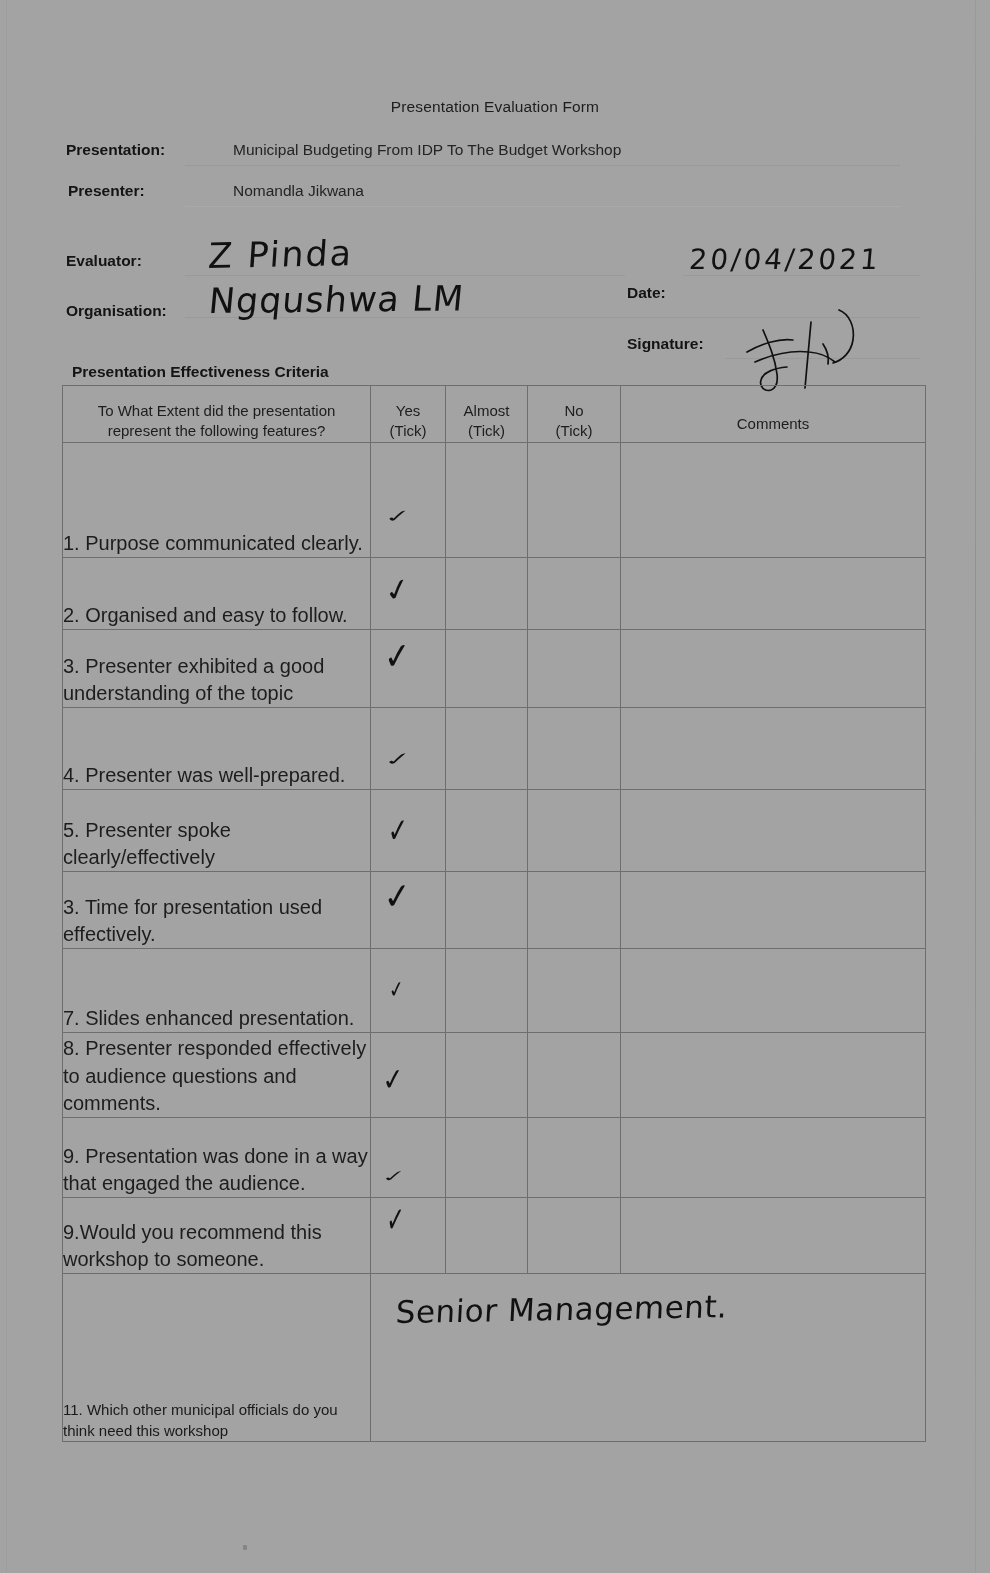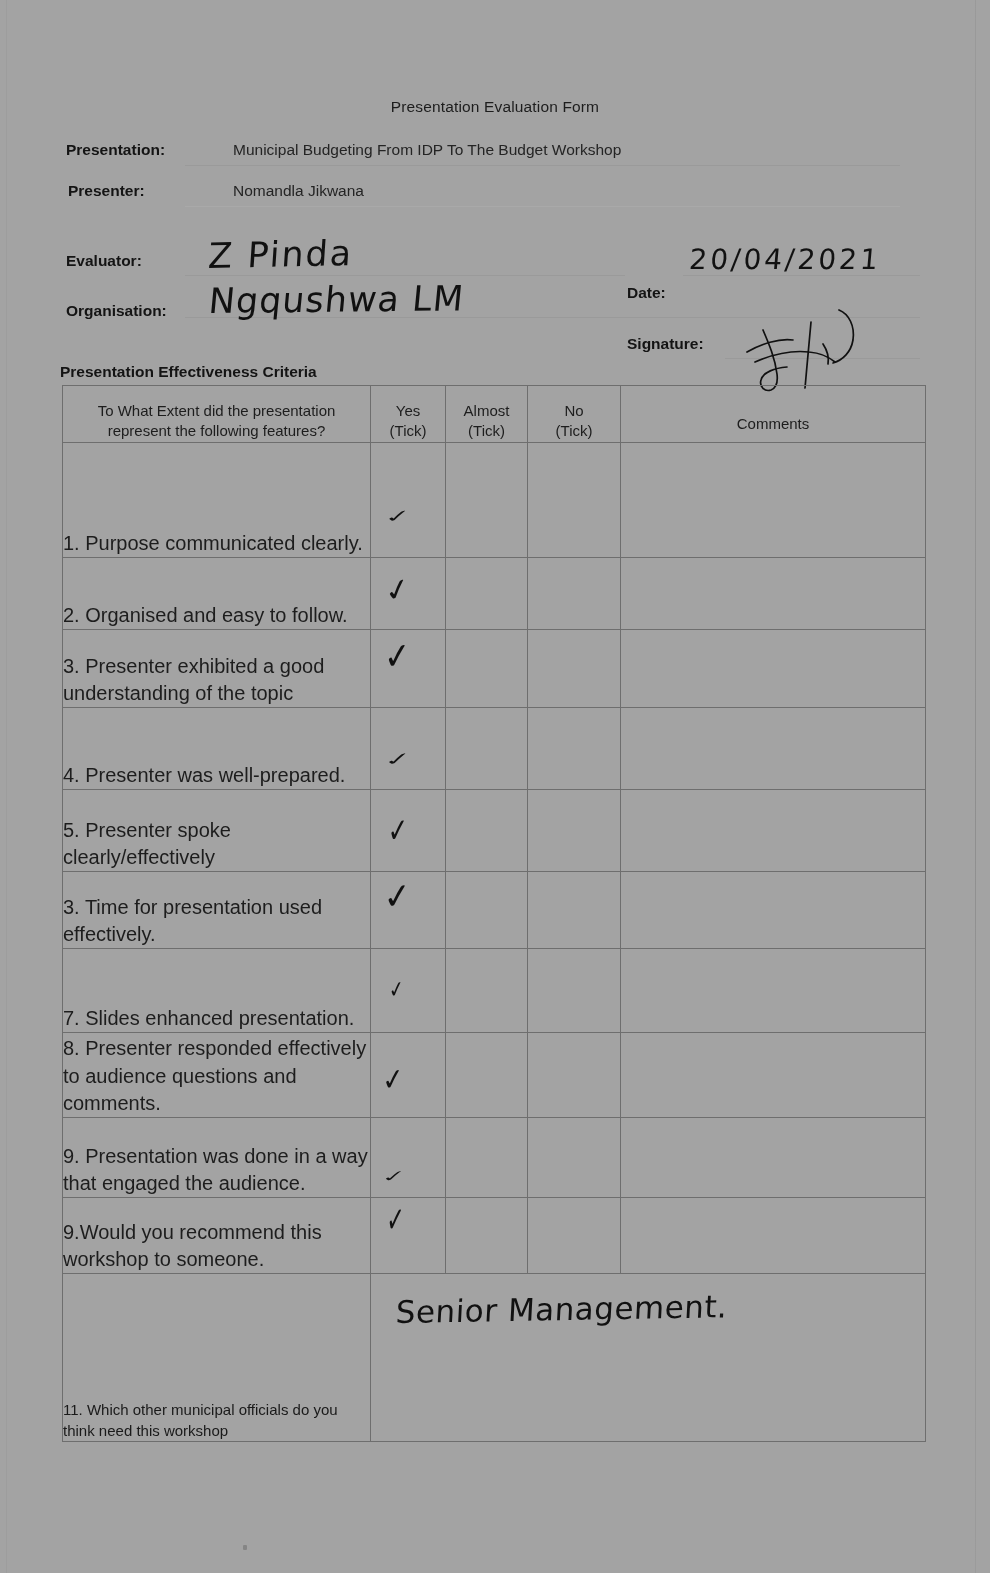--- a/index.html
+++ b/index.html
@@ -117,21 +117,21 @@
     position: absolute;
     left: 735px;
     top: 300px;
     width: 130px;
     height: 95px;
   }
 
   
   .section-heading {
     position: absolute;
-    left: 60px;
+    left: 72px;
     top: 363px;
     font-size: 15.5px;
     font-weight: bold;
     color: #141414;
   }
 
   
   .crit-table {
     position: absolute;
     left: 62px;

